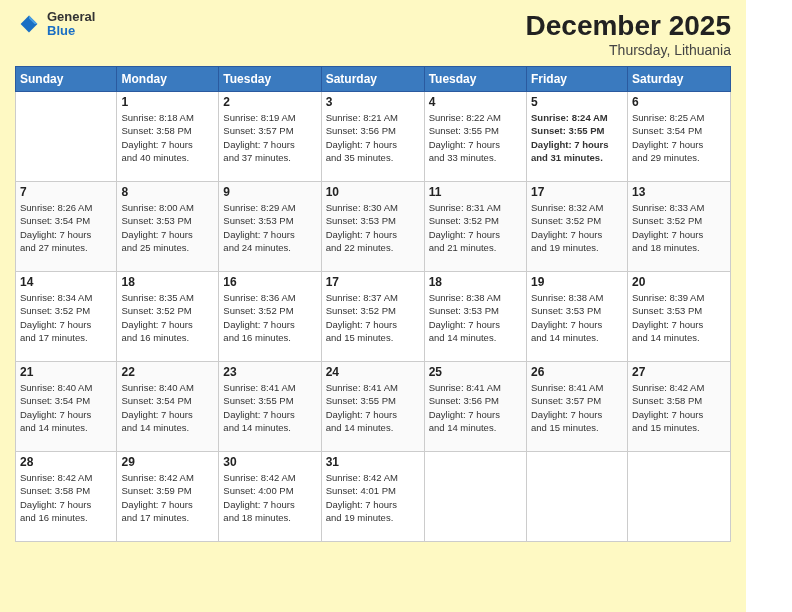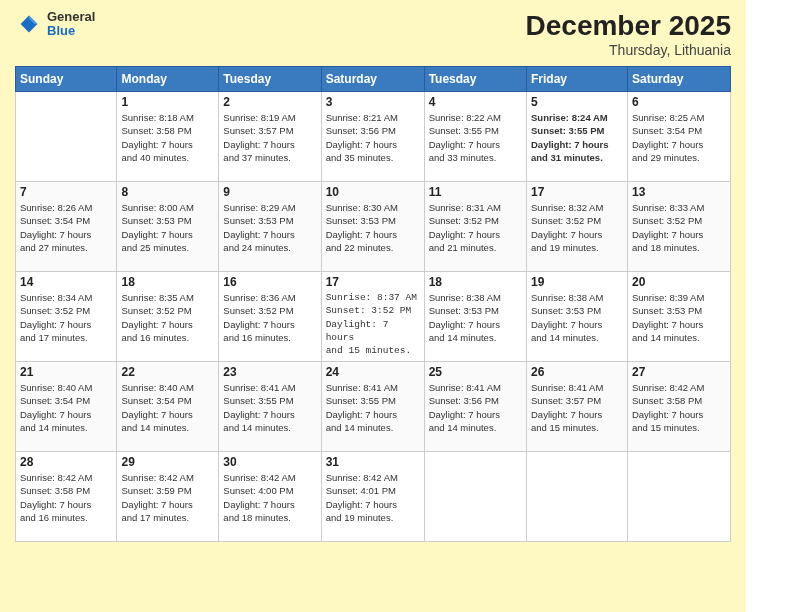--- a/index.html
+++ b/index.html
@@ -240,21 +240,21 @@
           </td>
           <td>
             <span class="day-number">16</span>
             <div class="day-info" style="white-space: pre-line;">Sunrise: 8:36 AM
 Sunset: 3:52 PM
 Daylight: 7 hours
 and 16 minutes.</div>
           </td>
           <td>
             <span class="day-number">17</span>
-            <div class="day-info" style="white-space: pre-line; font-family: Liberation Mono, monospace;">Sunrise: 8:37 AM
+            <div class="day-info" style="white-space: pre-line;">Sunrise: 8:37 AM
 Sunset: 3:52 PM
 Daylight: 7 hours
 and 15 minutes.</div>
           </td>
           <td>
             <span class="day-number">18</span>
             <div class="day-info" style="white-space: pre-line;">Sunrise: 8:38 AM
 Sunset: 3:53 PM
 Daylight: 7 hours
 and 14 minutes.</div>

